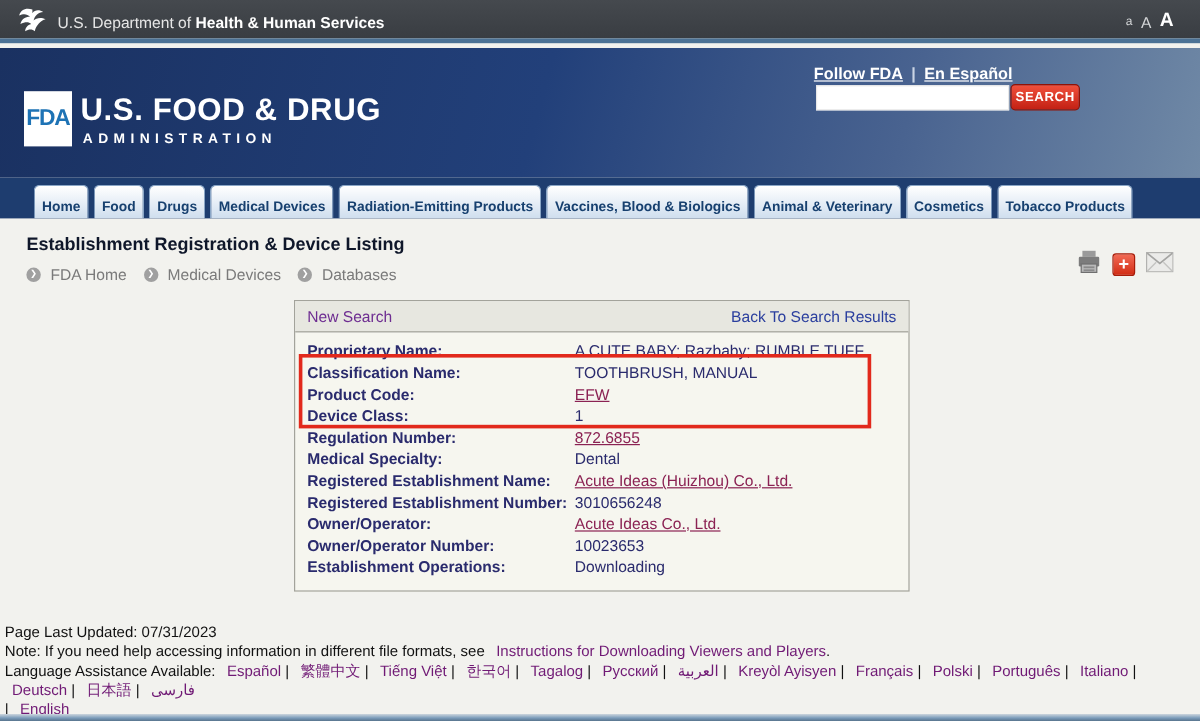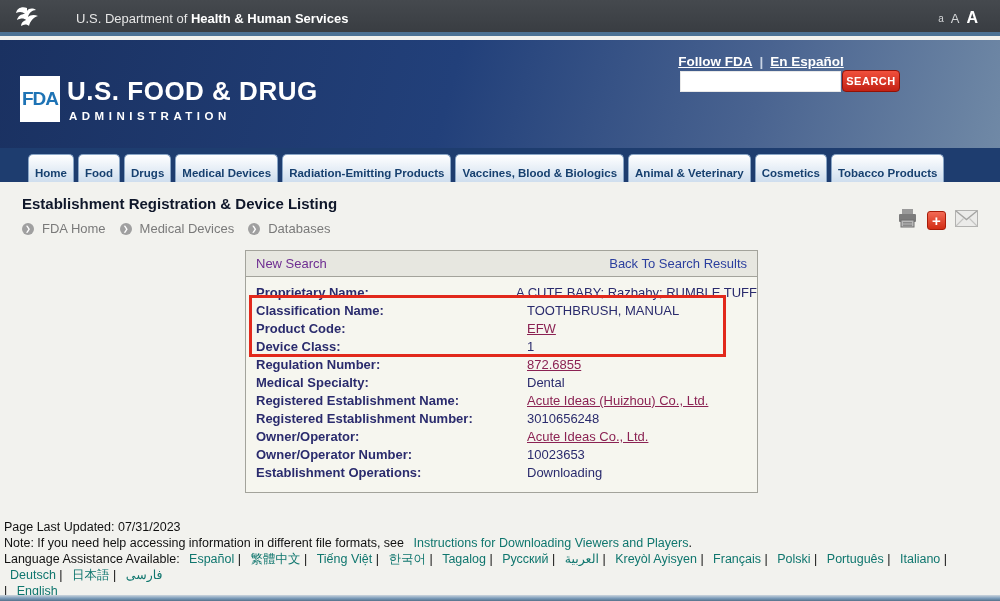--- a/index.html
+++ b/index.html
@@ -11,21 +11,21 @@
   }
 
   
   .topbar {
     position:absolute; top:0; left:0; width:1000px; height:36px;
     background:linear-gradient(#45494e,#393d42);
     border-bottom:4px solid #4c7295;
     color:#ededed; font-size:13px;
   }
   .topbar-inner { position:absolute; left:14px; top:0; height:36px; display:flex; align-items:center; gap:8px; }
-  .hhs-text { color:#e6e6e6;margin-left:28px; }
+  .hhs-text { color:#e6e6e6; }
   .hhs-text b { color:#ffffff; }
   .font-sizes { position:absolute; right:22px; top:0; height:36px; display:flex; align-items:center; gap:7px; color:#d4d6d8; }
   .fs-a  { font-size:10px; }
   .fs-A  { font-size:13px; }
   .fs-A2 { font-size:16px; font-weight:bold; color:#fff; }
 
   
   .banner {
     position:absolute; top:40px; left:0; width:1000px; height:108px;
     background:linear-gradient(105deg,#1a3161 0%,#22407a 45%,#496390 75%,#7089a6 100%);
@@ -92,34 +92,34 @@
     background:#f6f6ef; border:1px solid #a3a39b;
   }
   .panel-header {
     height:26px; background:#e7e7e0; border-bottom:1px solid #a3a39b;
     display:flex; justify-content:space-between; align-items:center;
     padding:10px 10px; font-size:13px;
   }
   .new-search { color:#6e2d91; cursor:pointer; }
   .back-link  { color:#2b3f9e; cursor:pointer; }
   .panel-body { padding-top:7px; }
-  .field-row { height:18px; line-height:18px; font-size:13px; display:flex; white-space:nowrap;gap:48px; }
+  .field-row { height:18px; line-height:18px; font-size:13px; display:flex; white-space:nowrap; }
   .field-label { width:233px; padding-left:10px; font-weight:bold; color:#2a2b6d; }
   .field-value { color:#2a2b6d; }
   .field-value.vlink { color:#8b2253; text-decoration:underline; cursor:pointer; }
 
   
   .annotation-box {
     position:absolute; left:249px; top:295px; width:477px; height:62px;
     border:3px solid #e2291c; z-index:5; pointer-events:none;
   }
 
   
   .footer { position:absolute; left:4px; top:519px; width:992px; font-size:12.5px; color:#111; line-height:16px; }
-  .flink { color:#0f766e; cursor:pointer;padding-left:6px; }
+  .flink { color:#701a75; cursor:pointer;padding-left:6px; }
   .footer .lang-line { margin-top:0; }
 
   .bottom-bar {
     position:absolute; left:0; bottom:0; width:1000px; height:6px;
     background:linear-gradient(#cdd6dd 0%, #7b9cba 55%, #55718a 100%);
   }
 </style>
 </head>
 <body>
 

